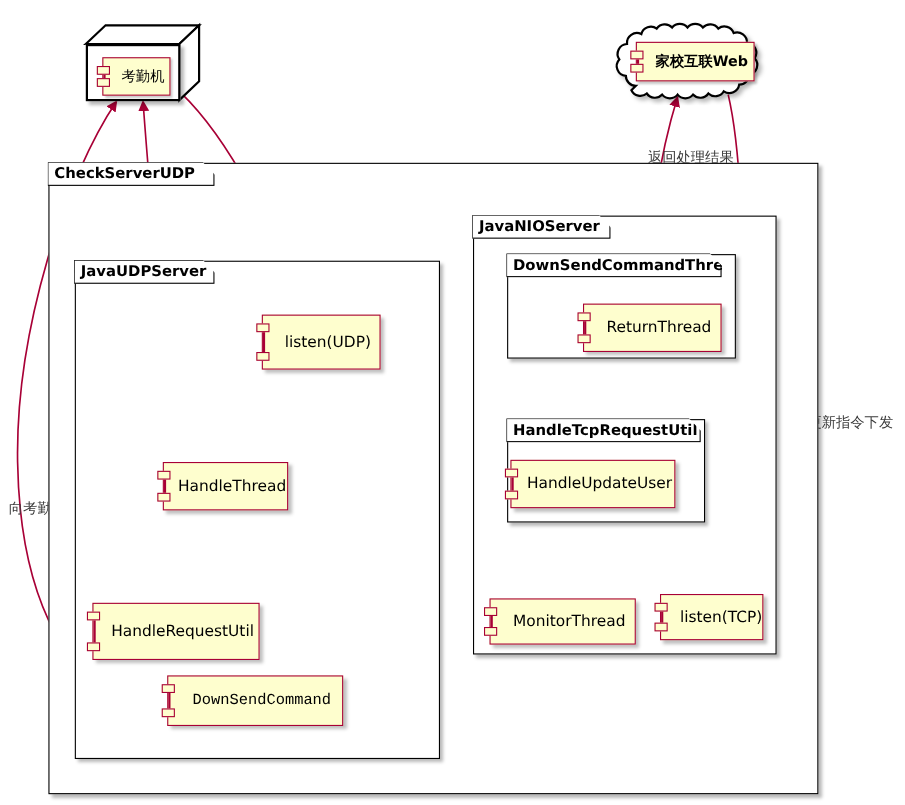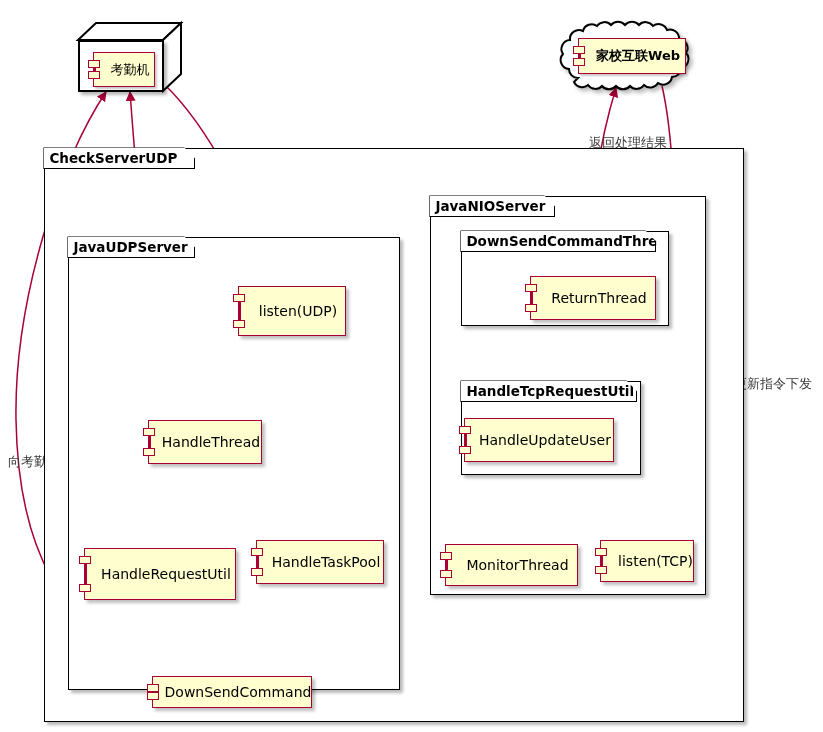--- a/index.html
+++ b/index.html
@@ -197,28 +197,22 @@
     <span class="lbl">HandleThread</span>
   </div>
 
   <div class="comp" style="left:84px;top:548px;width:152px;height:52px;">
     <span class="spine"></span>
     <span class="port p1"></span>
     <span class="port p2"></span>
     <span class="lbl">HandleRequestUtil</span>
   </div>
 
-  <div class="comp" style="left:256px;top:540px;width:128px;height:44px;">
-    <span class="spine"></span>
-    <span class="port p1"></span>
-    <span class="port p2"></span>
-    <span class="lbl">HandleTaskPool</span>
-  </div>
-
-  <div class="comp" style="left:152px;top:676px;width:160px;height:32px;">
+
+  <div class="comp" style="left:152px;top:614px;width:160px;height:46px;font-family:Liberation Mono, monospace;">
     <span class="spine"></span>
     <span class="port p1"></span>
     <span class="port p2"></span>
     <span class="lbl">DownSendCommand</span>
   </div>
 
   <div class="comp" style="left:530px;top:276px;width:126px;height:44px;">
     <span class="spine"></span>
     <span class="port p1"></span>
     <span class="port p2"></span>

